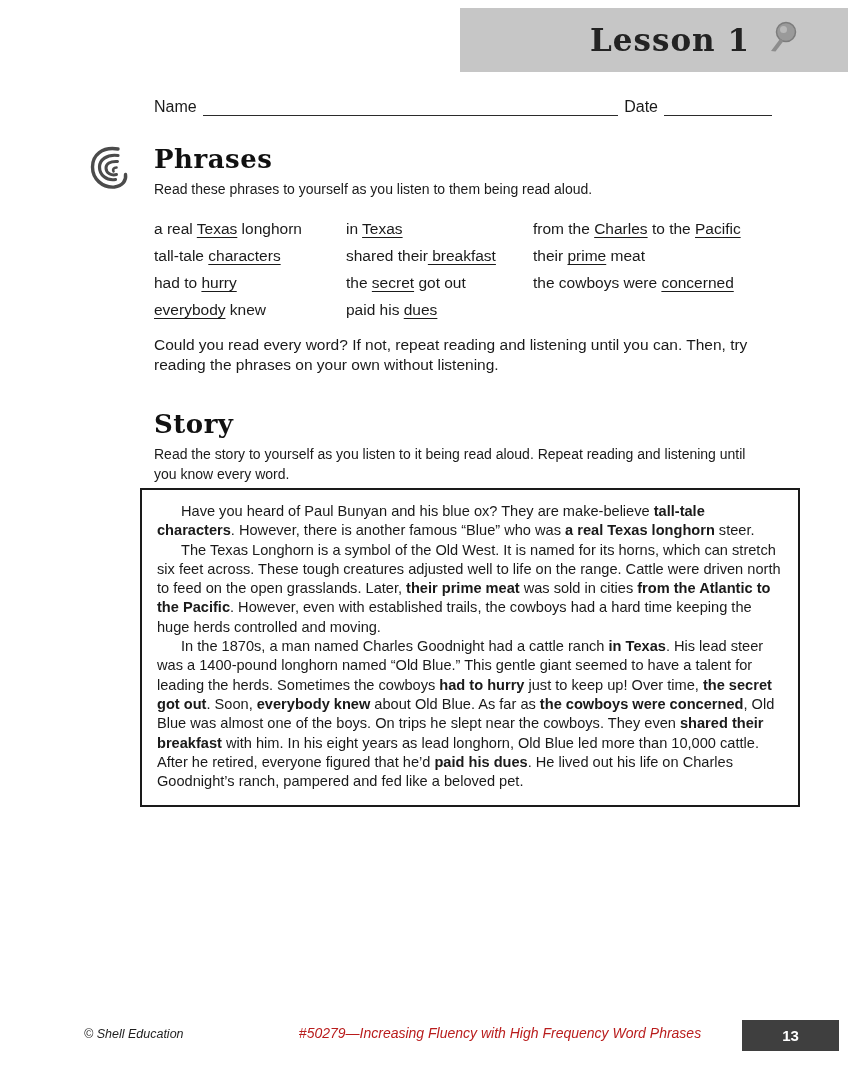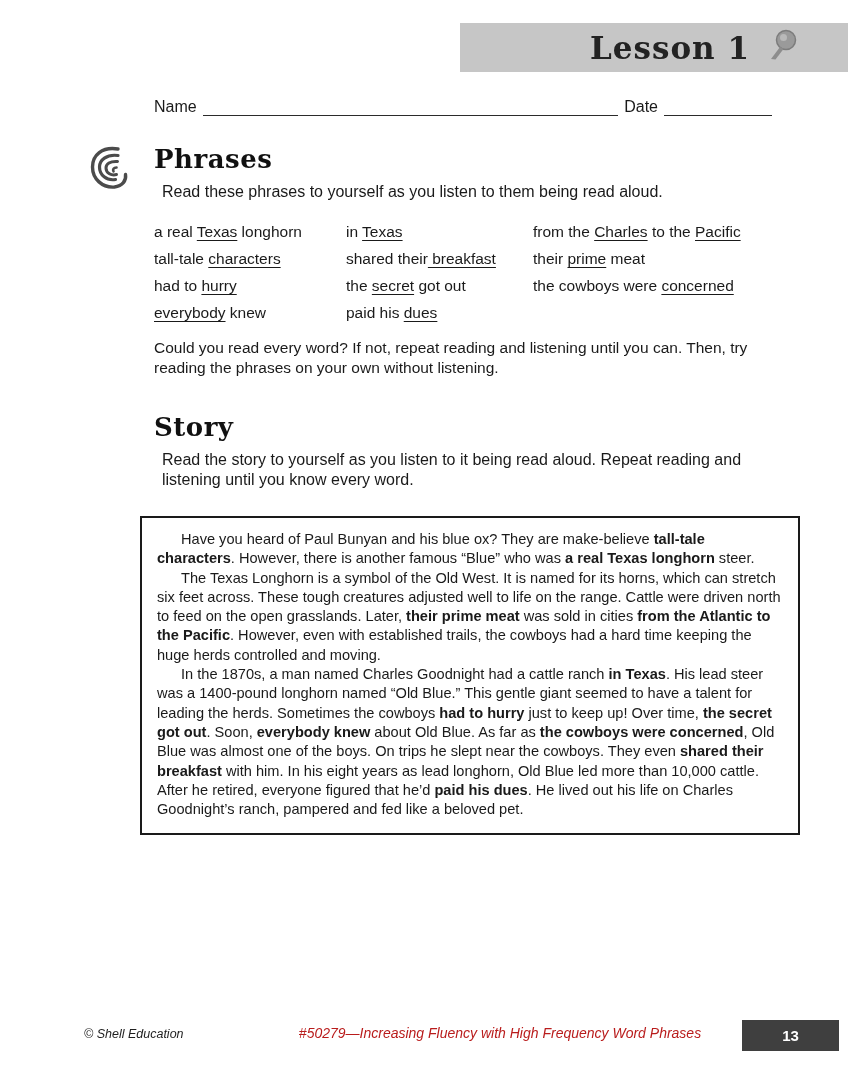--- a/index.html
+++ b/index.html
@@ -8,24 +8,24 @@
     position:relative;
     width:859px; height:1069px;
     background:#ffffff;
     font-family:"Liberation Sans", sans-serif;
     color:#1a1a1a;
     overflow:hidden;
   }
 
   
   .banner {
-    position:absolute; top:8px; left:460px; right:11px; height:49px;
+    position:absolute; top:8px; left:460px; right:11px; height:64px;
     background:#c6c6c6;
     display:flex; align-items:center; justify-content:flex-end;
-    padding-right:48px; gap:12px; box-sizing:border-box;margin-top:15px;
+    padding-right:48px; gap:12px; box-sizing:border-box;
   }
   .banner-text {
     font-family:"DejaVu Serif", serif; font-weight:bold;
     font-size:31px; color:#232323; letter-spacing:1px;
   }
 
   
   .name-row {
     display:flex; align-items:flex-end;
     margin:98px 87px 0 154px;
@@ -34,39 +34,39 @@
   .blank { border-bottom:1.5px solid #2b2b2b; height:15px; }
   .name-blank { flex:1; }
   .date-blank { width:108px; }
 
   
   .sec-title {
     font-family:"DejaVu Serif", serif; font-weight:bold;
     font-size:26px; letter-spacing:0.5px;
     margin:0 0 5px 0; color:#111;
   }
-  .instruction { font-size:16px; line-height:20px; margin:8px; }
+  .instruction { font-size:14px; line-height:20px; margin:0; }
 
   .phrases-section { margin:28px 90px 0 154px; position:relative; }
   .ear-icon { position:absolute; left:-66px; top:0px; }
 
   .phrase-grid { display:flex; margin-top:16px; }
   .phrase-col-0 { width:192px; }
   .phrase-col-1 { width:187px; }
   .phrase { height:27px; line-height:27px; font-size:15.5px; white-space:nowrap; }
   .u { text-decoration:underline; text-underline-offset:3px; }
   .b { font-weight:bold; }
 
   .followup { margin-top:12px; width:620px; font-size:15.5px; line-height:20px; }
 
   .story-section { margin:34px 0 0 154px; }
   .story-instruction { width:600px; }
 
   .story-box {
-    margin:26px 0 0 -14px;
+    margin:4px 0 0 -14px;
     width:660px; box-sizing:border-box;
     border:2px solid #1a1a1a;
     padding:12px 17px 14px 15px;
     font-size:14.6px; line-height:19.3px;
   }
   .story-par { margin:0; text-indent:24px; }
 
   
   .footer-publisher {
     position:absolute; left:84px; bottom:28px;

